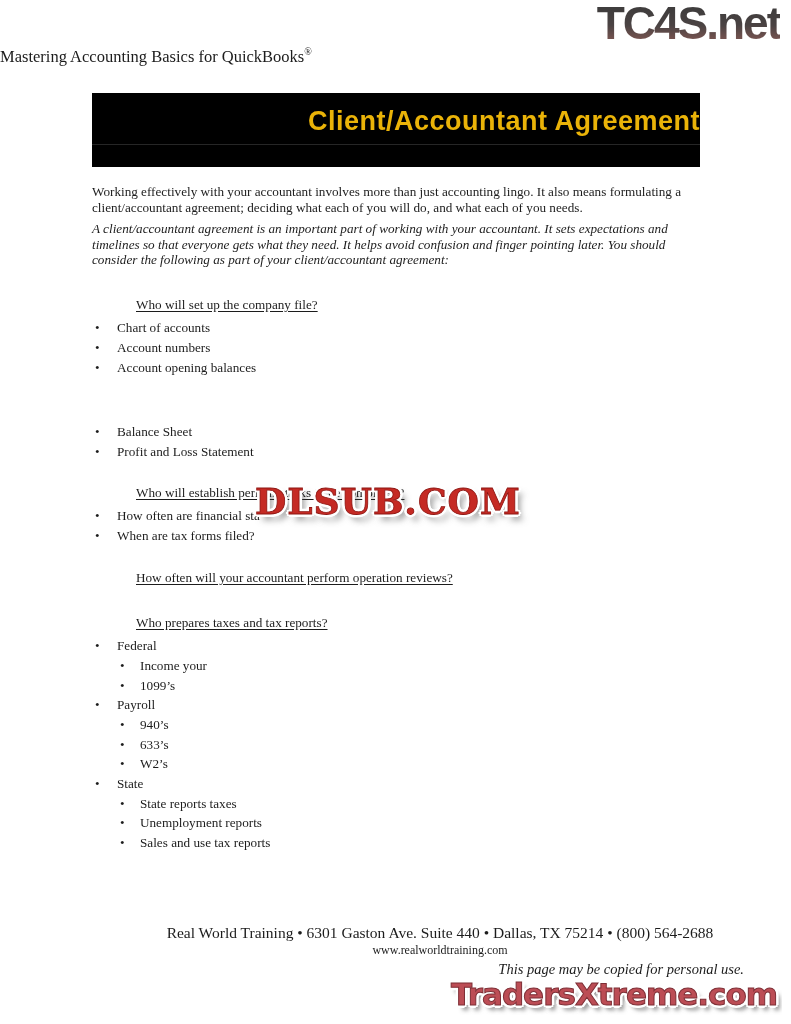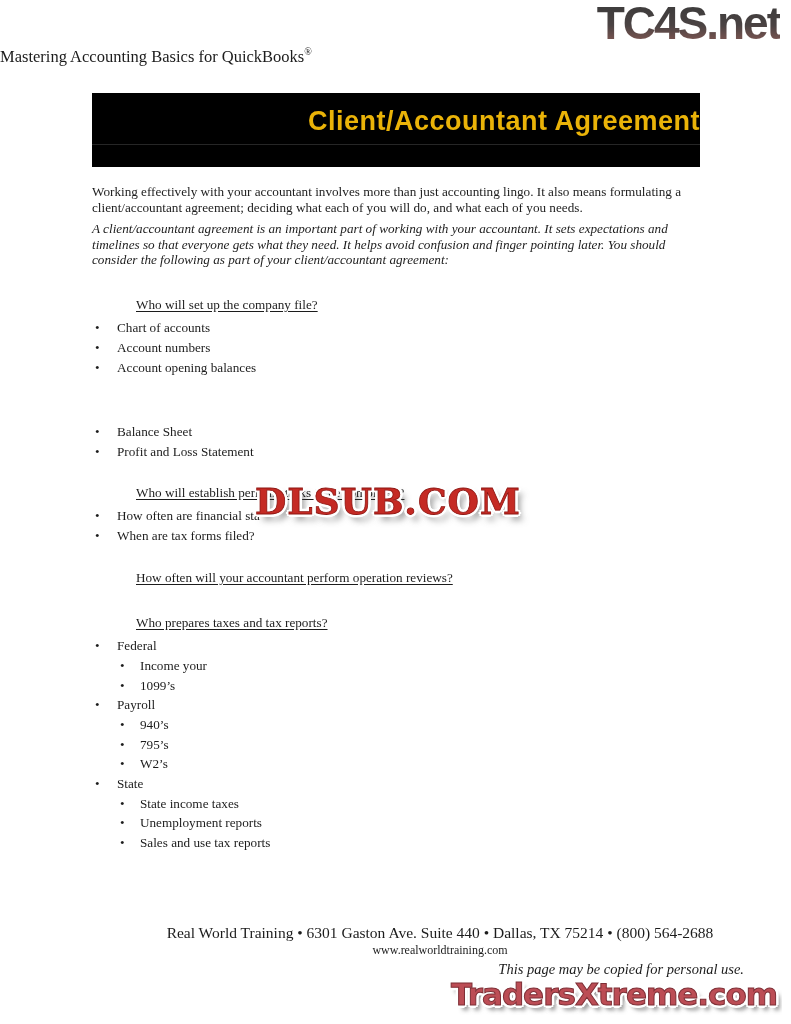--- a/index.html
+++ b/index.html
@@ -141,33 +141,33 @@
   <div class="li l1" style="top:697px">
     <span class="b">•</span>
     <span class="t">Payroll</span>
   </div>
   <div class="li l2" style="top:717px">
     <span class="b">•</span>
     <span class="t">940’s</span>
   </div>
   <div class="li l2" style="top:737px">
     <span class="b">•</span>
-    <span class="t">795’s</span>
+    <span class="t">633’s</span>
   </div>
   <div class="li l2" style="top:756px">
     <span class="b">•</span>
     <span class="t">W2’s</span>
   </div>
   <div class="li l1" style="top:776px">
     <span class="b">•</span>
     <span class="t">State</span>
   </div>
   <div class="li l2" style="top:796px">
     <span class="b">•</span>
-    <span class="t">State income taxes</span>
+    <span class="t">State reports taxes</span>
   </div>
   <div class="li l2" style="top:815px">
     <span class="b">•</span>
     <span class="t">Unemployment reports</span>
   </div>
   <div class="li l2" style="top:835px">
     <span class="b">•</span>
     <span class="t">Sales and use tax reports</span>
   </div>
 

